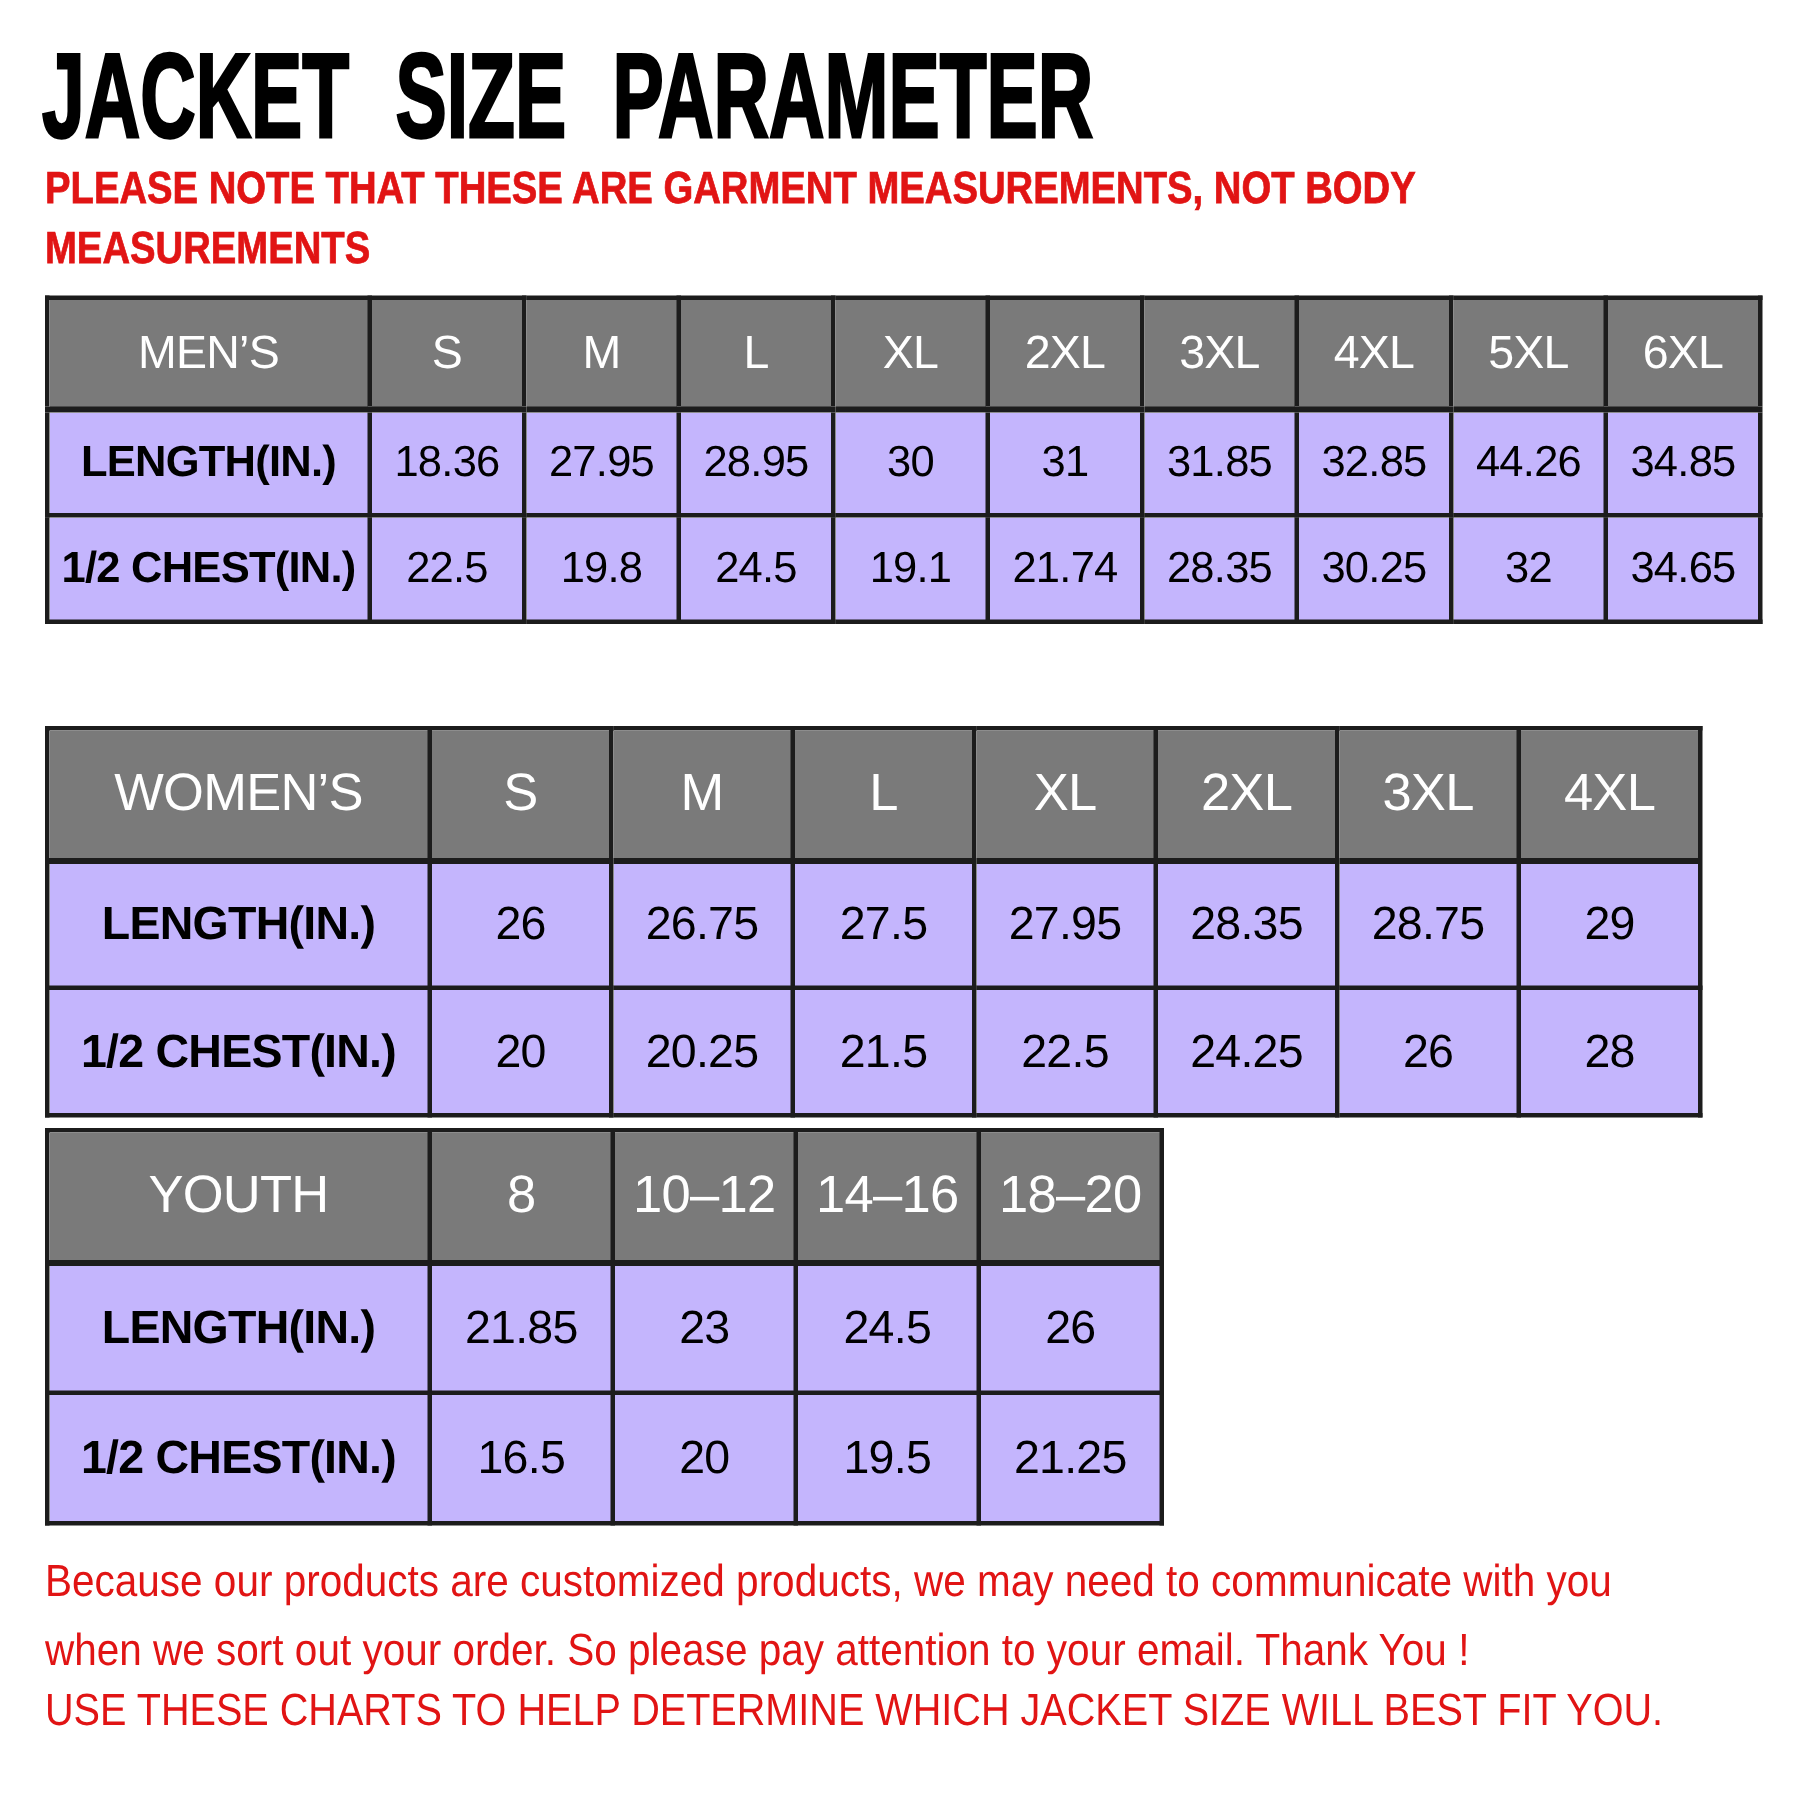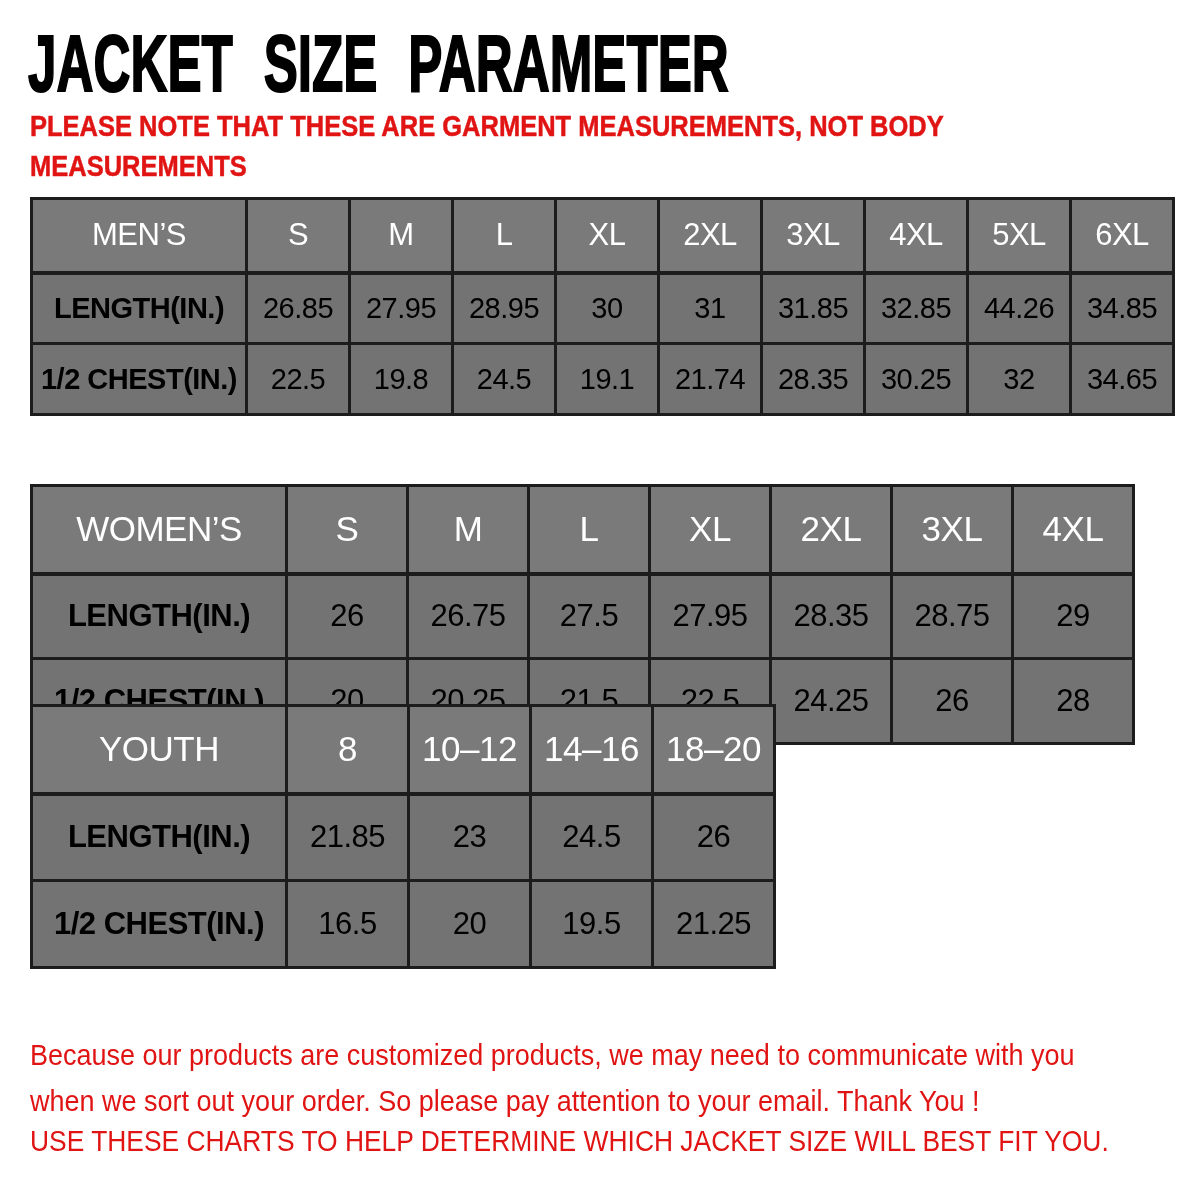--- a/index.html
+++ b/index.html
@@ -30,32 +30,32 @@
   }
   th, td {
     border:3px solid #1c1c1c;
     text-align:center; vertical-align:middle;
     overflow:hidden; letter-spacing:-0.5px;
   }
   th {
     background:#7a7a7a; color:#ffffff; font-weight:normal;
     border-bottom-width:4px;
   }
-  td { background:#737373; }
+  td { background:#c4b5fd; }
   td.lab { font-weight:bold; }
 
   .t-men  { top:197px; width:1142px;border-radius:19px; }
   .t-men th { height:74px; font-size:31px; }
   .t-men td { height:71px; font-size:29px; }
 
   .t-women { top:447px; width:1104px;margin-top:37px; }
   .t-women th { height:88px; font-size:35px; }
   .t-women td { height:85px; font-size:31px; }
 
-  .t-youth { top:704px; width:743px; }
+  .t-youth { top:752px; width:743px; }
   .t-youth th { height:88px; font-size:35px; }
   .t-youth td { height:87px; font-size:31px; }
 
   .para {
     position:absolute; top:1032px; left:30px;
     color:#e11414; font-size:30px; line-height:46px;
     transform:scaleX(0.90); transform-origin:left top;
   }
   .para div { white-space:nowrap; }
 
@@ -96,21 +96,21 @@
     <th>L</th>
     <th>XL</th>
     <th>2XL</th>
     <th>3XL</th>
     <th>4XL</th>
     <th>5XL</th>
     <th>6XL</th>
   </tr>
   <tr>
     <td class="lab">LENGTH(IN.)</td>
-    <td>26.85</td>
+    <td>18.36</td>
     <td>27.95</td>
     <td>28.95</td>
     <td>30</td>
     <td>31</td>
     <td>31.85</td>
     <td>32.85</td>
     <td>44.26</td>
     <td>34.85</td>
   </tr>
   <tr>

